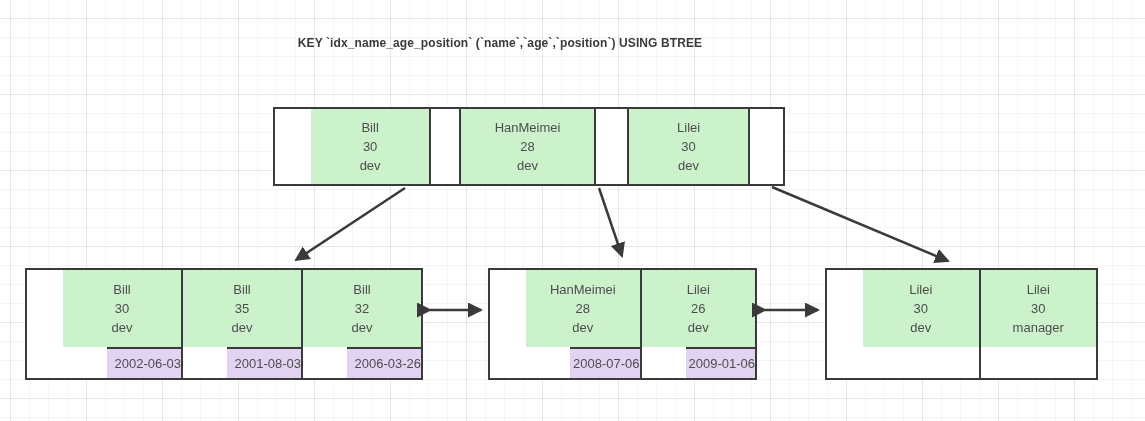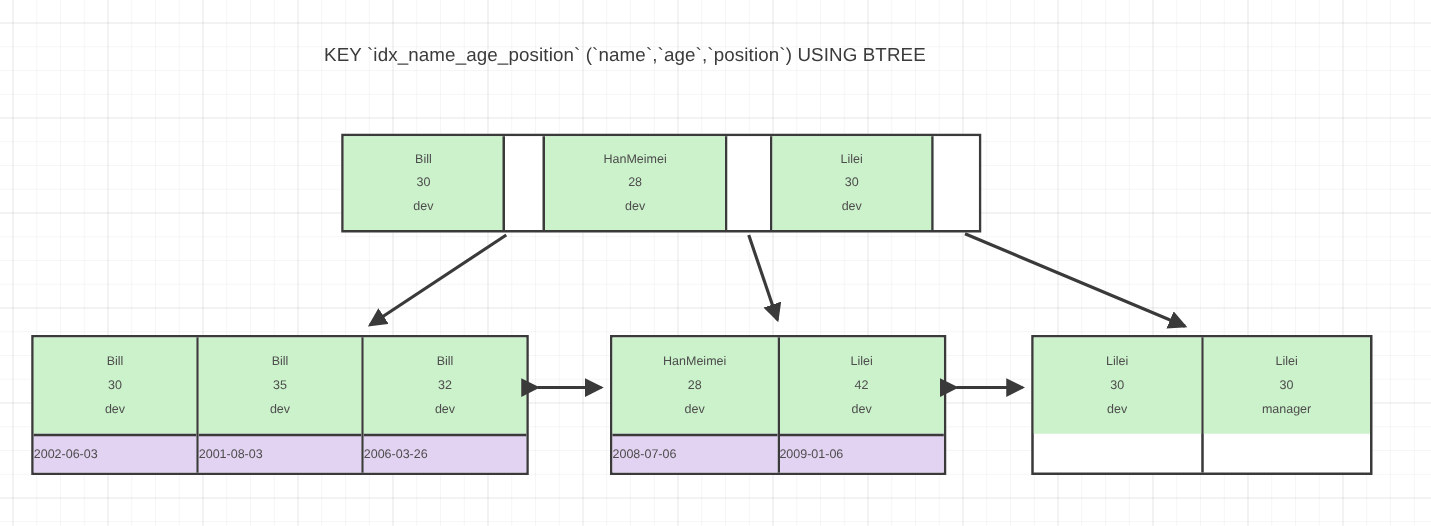--- a/index.html
+++ b/index.html
@@ -13,31 +13,32 @@
       linear-gradient(to right, rgba(0,0,0,0.065) 1px, transparent 1px),
       linear-gradient(to bottom, rgba(0,0,0,0.065) 1px, transparent 1px),
       linear-gradient(to right, rgba(0,0,0,0.035) 1px, transparent 1px),
       linear-gradient(to bottom, rgba(0,0,0,0.035) 1px, transparent 1px);
     background-size:76px 76px,76px 76px,19px 19px,19px 19px;
     background-position:10px 18px;
   }
   .title{
     position:absolute;left:30px;top:36px;width:940px;
     text-align:center;
-    font-size:15px;font-weight:normal;color:#3b3b3b;
+    font-size:12px;font-weight:bold;color:#3b3b3b;
     letter-spacing:0.1px;
   }
   .node{
     position:absolute;
     display:flex;
     border:2px solid var(--border,#3a3a3a);
     box-sizing:border-box;
     background:#fff;
     color:var(--text,#4d4d4d);
-    font-size:10px;
+    font-size:13px;
+    padding-left:36px;
   }
   
   .root{left:273px;top:107px;width:512px;height:79px;}
   .root .cell{
     display:flex;flex-direction:column;align-items:center;justify-content:center;
     line-height:19px;box-sizing:border-box;
   }
   .root .key{background:var(--node-fill,#ccf2cb);border-right:2px solid var(--border,#3a3a3a);}
   .root .ptr{background:#ffffff;border-right:2px solid var(--border,#3a3a3a);}
   .root .ptr:last-child{border-right:none;}
@@ -56,21 +57,21 @@
   }
   .leaf .col:last-child{border-right:none;}
   .leaf .record{
     height:77px;background:var(--node-fill,#ccf2cb);
     display:flex;flex-direction:column;align-items:center;justify-content:center;
     line-height:19px;
   }
   .leaf .date{
     height:29px;background:var(--date-fill,#e3d3f2);
     border-top:2px solid var(--border,#3a3a3a);
-    display:flex;align-items:center;justify-content:flex-start;
+    display:flex;align-items:center;justify-content:flex-end;margin-left:44px;
   }
   #arrows{position:absolute;left:0;top:0;pointer-events:none;}
 </style>
 </head>
 <body>
 
 <div id="canvas">
 
   <div class="title">KEY `idx_name_age_position` (`name`,`age`,`position`) USING BTREE</div>
 
@@ -135,21 +136,21 @@
         <span>28</span>
         <span>dev</span>
       </div>
       <div class="date">
         <span>2008-07-06</span>
       </div>
     </div>
     <div class="col">
       <div class="record">
         <span>Lilei</span>
-        <span>42</span>
+        <span>26</span>
         <span>dev</span>
       </div>
       <div class="date">
         <span>2009-01-06</span>
       </div>
     </div>
   </div>
 
   <div class="node leaf leaf3">
     <div class="col">

